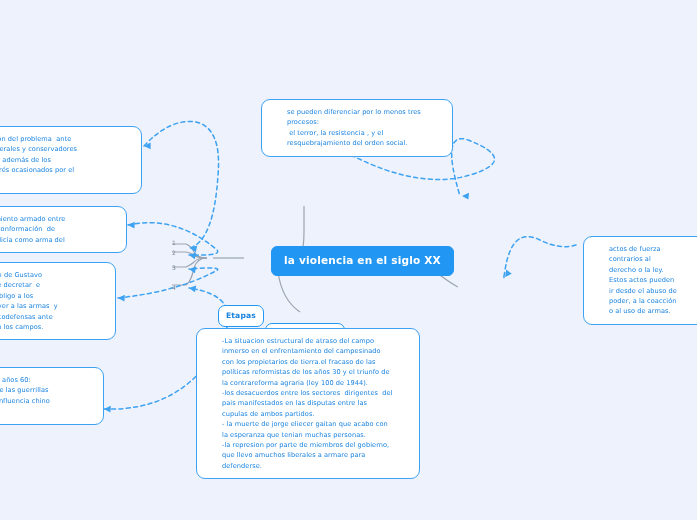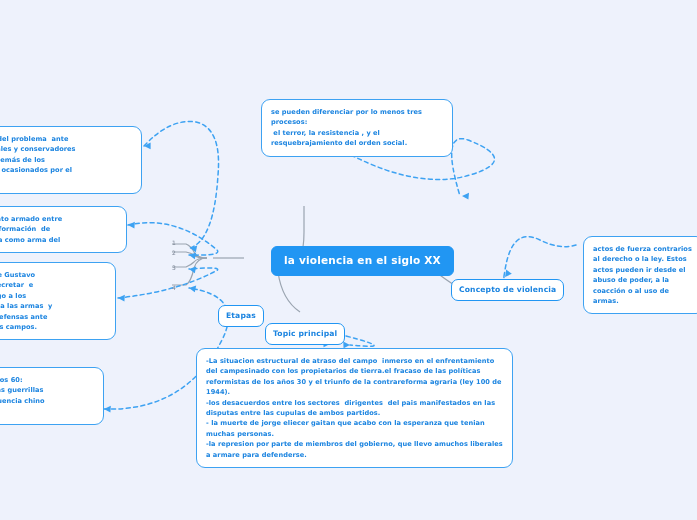--- a/index.html
+++ b/index.html
@@ -49,24 +49,24 @@
     padding: 7px 12px;
     letter-spacing: 0.2px;
   }
   .note {
     position: absolute;
     box-sizing: border-box;
     background: #ffffff;
     border: 1.6px solid #3da2f2;
     border-radius: 9px;
     color: #1b84e0;
-    font-weight: bold;
+    font-weight: normal;
     font-size: 6.6px;
     line-height: 1.58;
-    padding: 7px 9px;
+    padding: 7px 25px;
     white-space: pre-wrap;
     letter-spacing: 0.05px;
   }
   .branch-num {
     position: absolute;
     color: #7a8494;
     font-size: 6px;
     font-weight: normal;
   }
 </style>
@@ -112,21 +112,20 @@
       <path d="M350 345 l-6.8 -3.4 0.4 6.6 z"></path>
       <path d="M330 344 l-6.8 -3.4 0.4 6.6 z"></path>
     </g>
   </svg>
 
   <div class="node central" style="left:271px; top:246px;">la violencia en el siglo XX</div>
 
 
   <div class="node" style="left:218px; top:261px;margin-top:44px;">Etapas</div>
 
-  <div class="node" style="left:451px; top:279px;">Concepto de violencia</div>
 
   <div class="node" style="left:265px; top:313px;margin-top:10px;">Topic principal</div>
 
   <div class="branch-num" style="left:172px; top:239px;">1</div>
   <div class="branch-num" style="left:172px; top:249px;">2</div>
   <div class="branch-num" style="left:172px; top:264px;">3</div>
   <div class="branch-num" style="left:172px; top:284px;">4</div>
 
   <div class="note" style="left:261px; top:99px; width:192px;">se pueden diferenciar por lo menos tres procesos:
  el terror, la resistencia , y el resquebrajamiento del orden social.</div>
@@ -148,18 +147,18 @@
 pos de autodefensas ante
 éjercito en los campos.</div>
 
   <div class="note" style="left:-60px; top:367px; width:164px;">dos de los años 60:
 rmación de las guerrillas
 , bajo  la influencia chino
 .</div>
 
   <div class="note" style="left:583px; top:236px; width:122px;">actos de fuerza contrarios al derecho o la ley. Estos actos pueden ir desde el abuso de poder, a la coacción o al uso de armas.</div>
 
-  <div class="note" style="left:196px; top:348px; width:317px;">-La situacion estructural de atraso del campo  inmerso en el enfrentamiento del campesinado con los propietarios de tierra.el fracaso de las políticas reformistas de los años 30 y el triunfo de la contrareforma agraria (ley 100 de 1944).
+  <div class="note" style="left:196px; top:328px; width:224px;">-La situacion estructural de atraso del campo  inmerso en el enfrentamiento del campesinado con los propietarios de tierra.el fracaso de las políticas reformistas de los años 30 y el triunfo de la contrareforma agraria (ley 100 de 1944).
 -los desacuerdos entre los sectores  dirigentes  del pais manifestados en las disputas entre las cupulas de ambos partidos.
 - la muerte de jorge eliecer gaitan que acabo con la esperanza que tenian muchas personas.
 -la represion por parte de miembros del gobierno, que llevo amuchos liberales a armare para defenderse.</div>
 
 </div>
 
 </body></html>

